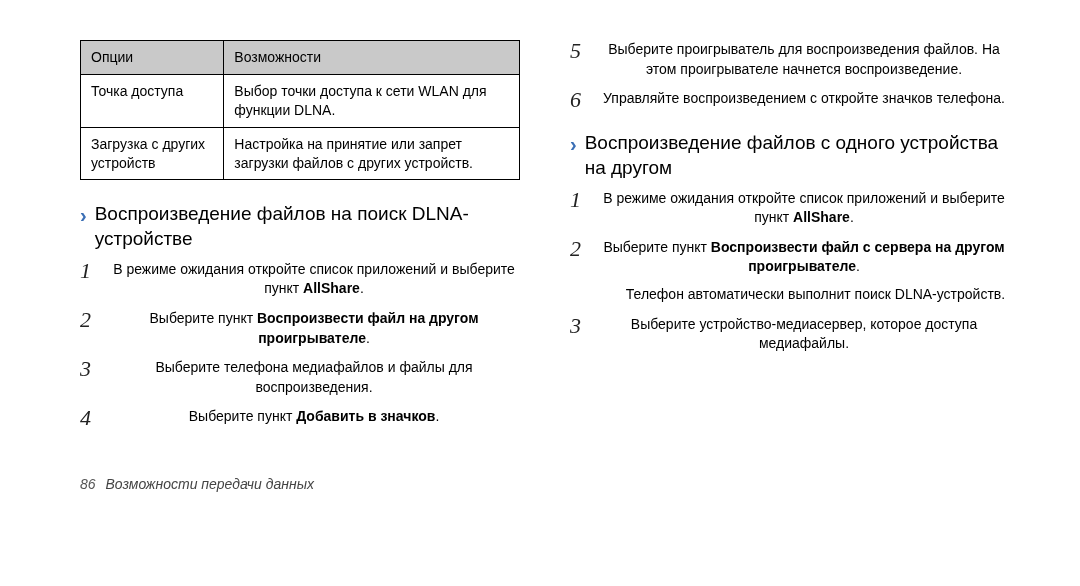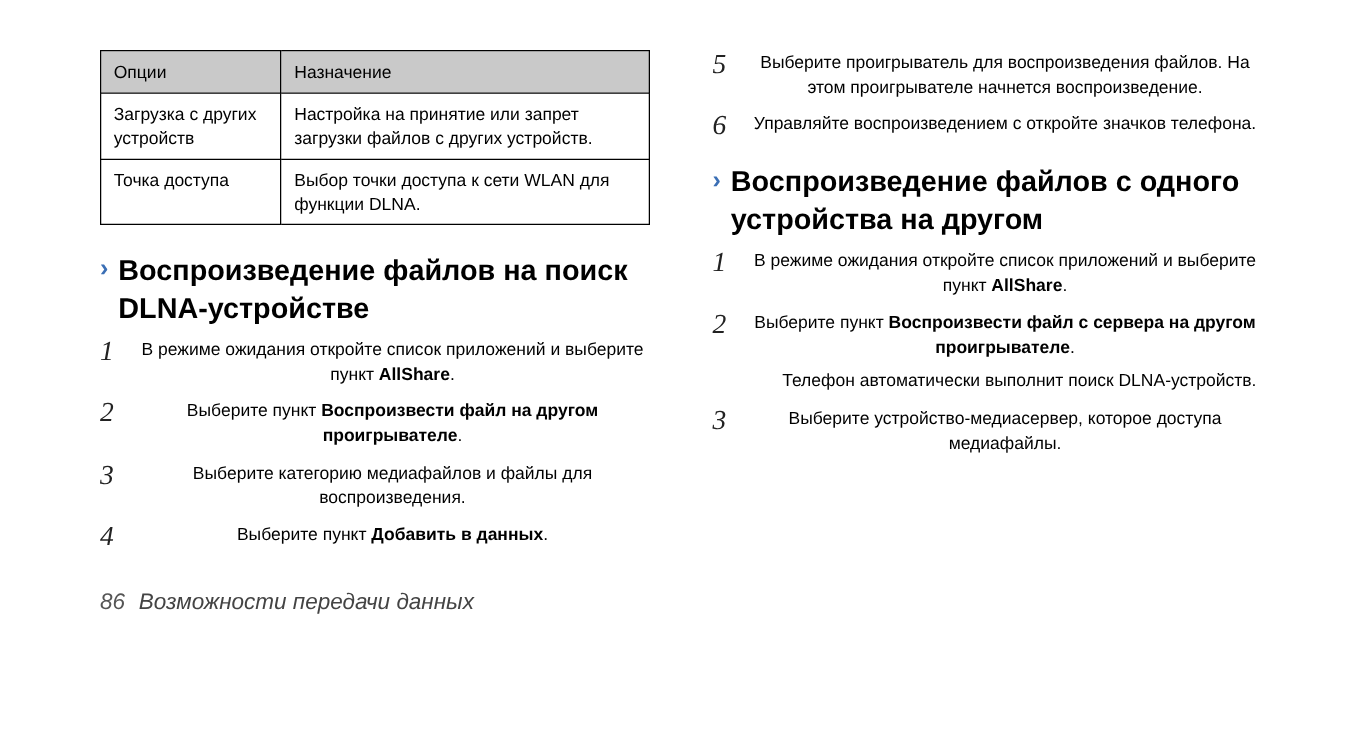--- a/index.html
+++ b/index.html
@@ -7,60 +7,60 @@
   .page { width: 1080px; height: 518px; padding: 40px 70px 30px 80px; position: relative; }
   .columns { display: flex; gap: 50px; }
   .col { flex: 1; min-width: 0; }
 
   table { border-collapse: collapse; width: 100%; font-size: 14px; margin-bottom: 22px; }
   th, td { border: 1px solid #000; padding: 7px 10px; text-align: left; vertical-align: top; line-height: 1.35; }
   th { background: #c9c9c9; font-weight: 400; }
 
   .section-head { display: flex; align-items: flex-start; gap: 8px; margin-bottom: 8px; }
   .chev { color: #3b6fb5; font-size: 20px; line-height: 1.15; font-weight: 700; margin-top: 2px; }
-  .section-title { font-size: 23px; font-weight: 700; line-height: 1.3; }
+  .section-title { font-size: 19px; font-weight: 400; line-height: 1.3; }
 
   .steps { }
   .step { display: flex; gap: 10px; margin-bottom: 10px; font-size: 14px; line-height: 1.4; }
   .step-num { font-family: Georgia, "Times New Roman", serif; font-style: italic; font-size: 22px; line-height: 1; min-width: 18px; color: #222; }
   .step-body { flex: 1; text-align: center; }
 
   .note { display: flex; gap: 10px; font-size: 14px; line-height: 1.4; margin-top: 6px; }
   .note-icon { flex: none; width: 28px; height: 28px; border-radius: 6px; background: #2f6fd4; display: flex; align-items: center; justify-content: center; }
   .note-icon svg { width: 18px; height: 18px; }
 
   b { font-weight: 700; margin-top: 25px; }
 
-  .footer { position: absolute; left: 80px; bottom: 26px; font-size: 18px; color: #444; text-align: center; }
+  .footer { position: absolute; left: 80px; bottom: 26px; font-size: 14px; color: #444; text-align: center; }
   .footer .pnum { font-style: italic; color: #555; margin-right: 6px; }
   .footer .ftext { font-style: italic; }
 </style>
 </head>
 <body>
 
 <div class="page">
   <div class="columns">
 
     <div class="col">
 
       <table>
         <thead>
           <tr>
             <th>Опции</th>
-            <th>Назначение</th>
+            <th>Возможности</th>
           </tr>
         </thead>
         <tbody>
           <tr>
+            <td>Точка доступа</td>
+            <td>Выбор точки доступа к сети WLAN для функции DLNA.</td>
+          </tr>
+          <tr>
             <td>Загрузка с других устройств</td>
             <td>Настройка на принятие или запрет загрузки файлов с других устройств.</td>
-          </tr>
-          <tr>
-            <td>Точка доступа</td>
-            <td>Выбор точки доступа к сети WLAN для функции DLNA.</td>
           </tr>
         </tbody>
       </table>
 
       <div class="section-head">
         <span class="chev">›</span>
         <span class="section-title">Воспроизведение файлов на поиск DLNA-устройстве</span>
       </div>
 
       <div class="steps">
@@ -74,27 +74,27 @@
 
         <div class="step">
           <div class="step-num">2</div>
           <div class="step-body">
             <span>Выберите пункт </span><b>Воспроизвести файл на другом проигрывателе</b><span>.</span>
           </div>
         </div>
 
         <div class="step">
           <div class="step-num">3</div>
-          <div class="step-body">Выберите категорию медиафайлов и файлы для воспроизведения.</div>
+          <div class="step-body">Выберите телефона медиафайлов и файлы для воспроизведения.</div>
         </div>
 
         <div class="step">
           <div class="step-num">4</div>
           <div class="step-body">
-            <span>Выберите пункт </span><b>Добавить в данных</b><span>.</span>
+            <span>Выберите пункт </span><b>Добавить в значков</b><span>.</span>
           </div>
         </div>
 
       </div>
     </div>
 
     <div class="col">
 
       <div class="step">
         <div class="step-num">5</div>

